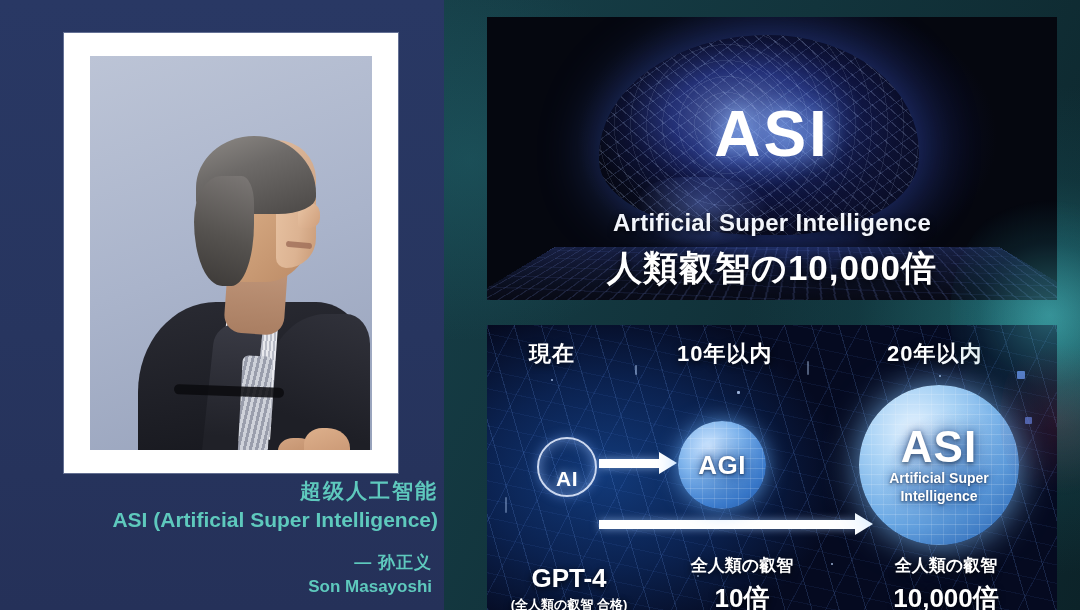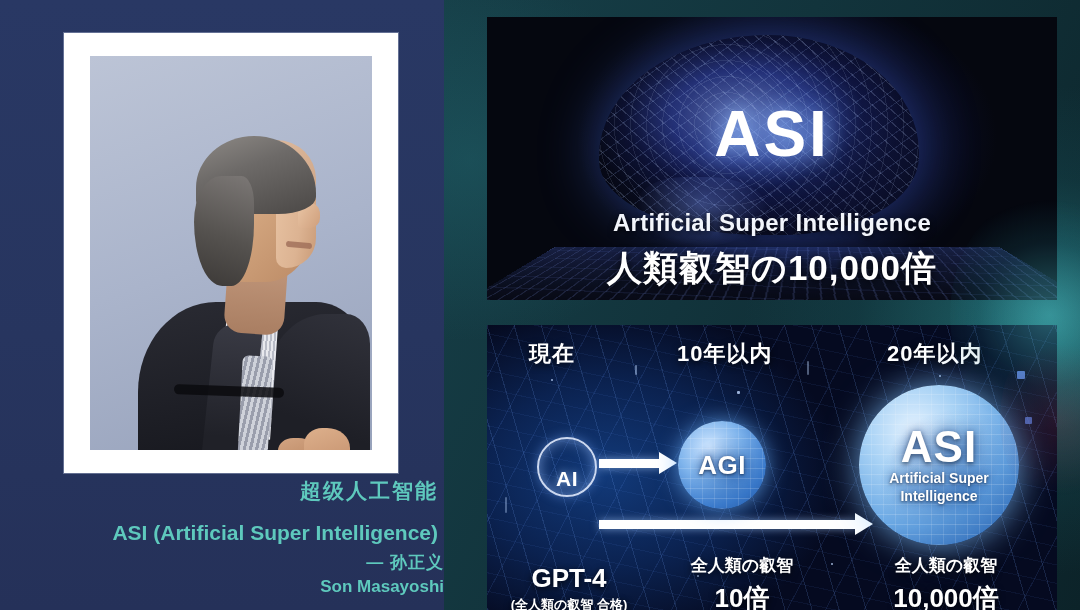--- a/index.html
+++ b/index.html
@@ -227,29 +227,29 @@
     font-size: 21px;
     font-weight: bold;
     letter-spacing: 2px;
     line-height: 26px;
   }
   .cap-en {
     color: #5ec9bd;
     font-size: 21px;
     font-weight: bold;
     line-height: 30px;
-    margin-top: 14px;
+    margin-top: 1px;
   }
   .attrib-block {
     position: absolute;
     left: 0;
     top: 551px;
     width: 444px;
     text-align: right;
-    padding-right: 0;
+    padding-right: 12px;
     box-sizing: border-box;
   }
   .attr-cn {
     color: #5ec9bd;
     font-size: 17px;
     font-weight: bold;
     letter-spacing: 1px;
     line-height: 24px;
   }
   .attr-en {

